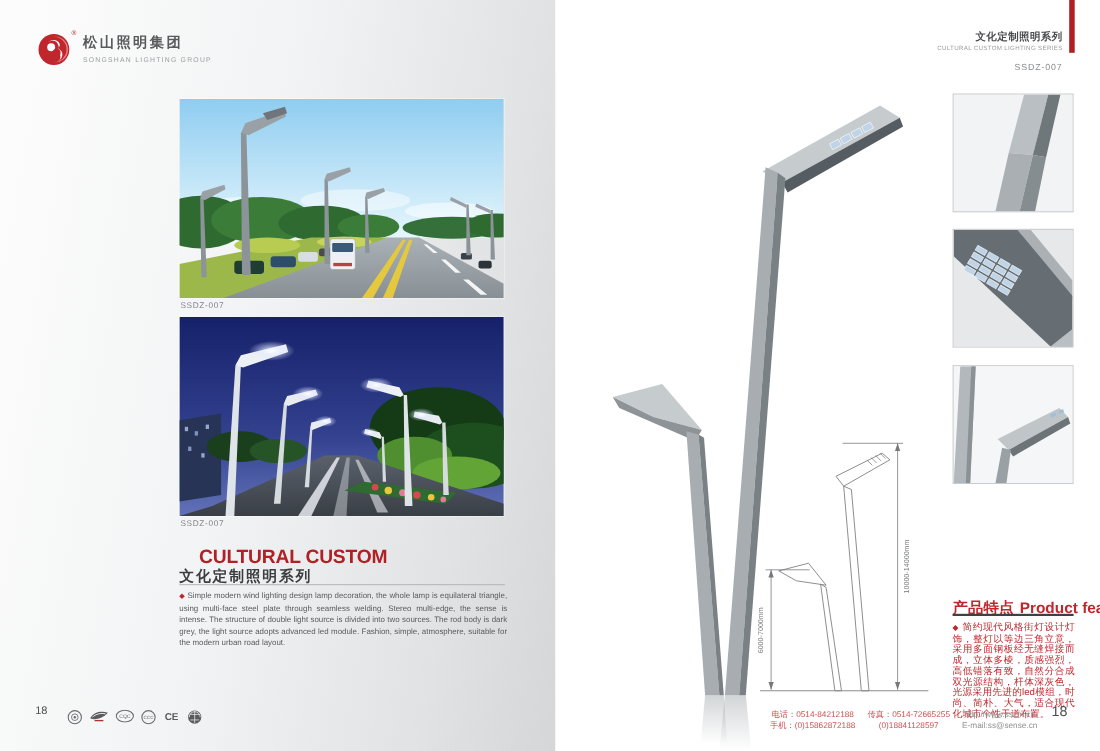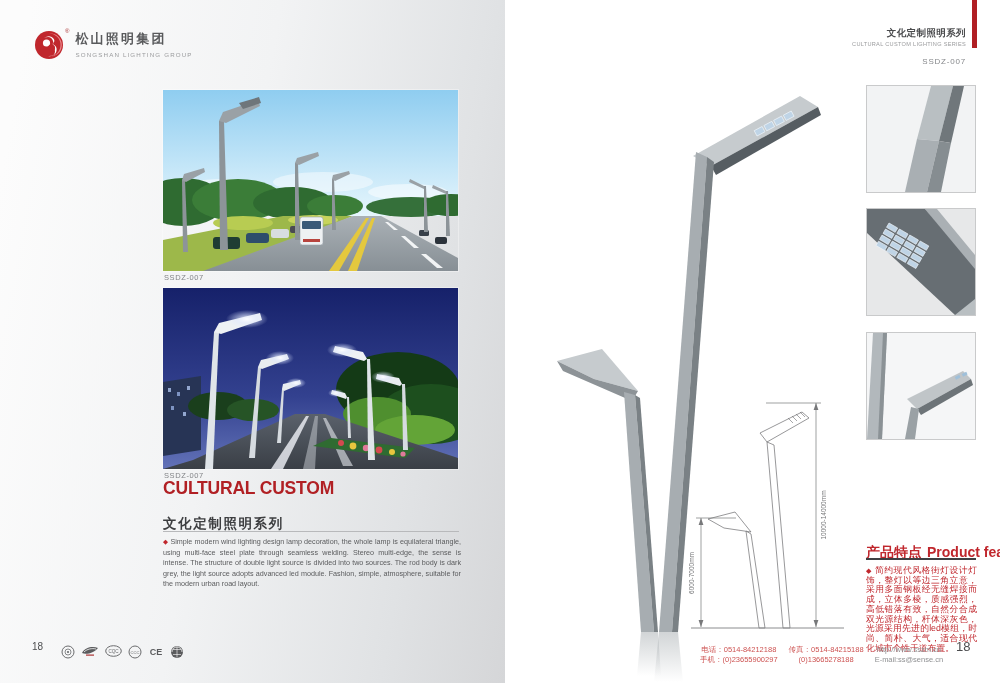--- a/index.html
+++ b/index.html
@@ -208,21 +208,21 @@
         <polygon points="239,96 236,90 214,86 213,91 237,98" fill="#e8ecef"></polygon>
         <ellipse cx="220" cy="89" rx="12" ry="6" fill="url(#glow)"></ellipse>
         <polygon points="184,109 186,109 188,150 185,150" fill="#d6dbe0"></polygon>
         <polygon points="184,109 182,105 169,102 168,106 183,111" fill="#e8ecef"></polygon>
         <ellipse cx="173" cy="105" rx="8" ry="4" fill="url(#glow)"></ellipse>
       </g>
     </svg>
   </figure>
   <div class="abs caption" style="left:164px;top:471px;">SSDZ-007</div>
 
-  <h1 class="abs series-title" style="margin:0;">
+  <h1 class="abs series-title" style="margin:18px;">
     <span>CULTURAL CUSTOM</span><br>
   </h1>
   <h2 class="abs series-sub" style="margin:0;">文化定制照明系列</h2>
   <div class="abs series-rule"></div>
   <p class="abs desc" style="margin:0;"><span class="diamond">◆</span> <span>Simple modern wind lighting design lamp decoration, the whole lamp is equilateral triangle, using multi-face steel plate through seamless welding. Stereo multi-edge, the sense is intense. The structure of double light source is divided into two sources. The rod body is dark grey, the light source adopts advanced led module. Fashion, simple, atmosphere, suitable for the modern urban road layout.</span></p>
 
   <div class="abs page-num-left">18</div>
   <div class="abs certs">
     <svg width="14" height="14" viewBox="0 0 14 14">
       <circle cx="7" cy="7" r="6" fill="none" stroke="#6b6c6e" stroke-width="1"></circle>
@@ -364,21 +364,21 @@
   </div>
 
   <div class="abs feat-title">
     <span>产品特点</span><span class="en">Product features</span>
   </div>
   <div class="abs feat-rule"></div>
   <p class="abs feat-text" style="margin:0;"><span class="diamond">◆</span> <span>简约现代风格街灯设计灯饰，整灯以等边三角立意，采用多面钢板经无缝焊接而成，立体多棱，质感强烈，高低错落有致，自然分合成双光源结构，杆体深灰色，光源采用先进的led模组，时尚、简朴、大气，适合现代化城市个性干道布置。</span></p>
 
   <div class="abs contact">
     <span>电话：0514-84212188</span>
-    <span>传真：0514-84215188</span>
+    <span>传真：0514-72665255</span>
     <span class="muted">http://www.sszm.cn</span>
-    <span>手机：(0)23655900297</span>
-    <span>(0)13665278188</span>
+    <span>手机：(0)15862872188</span>
+    <span>(0)18841128597</span>
     <span class="muted">E-mail:ss@sense.cn</span>
   </div>
   <div class="abs page-num-right">18</div>
 
 </div>
 
 </body></html>

